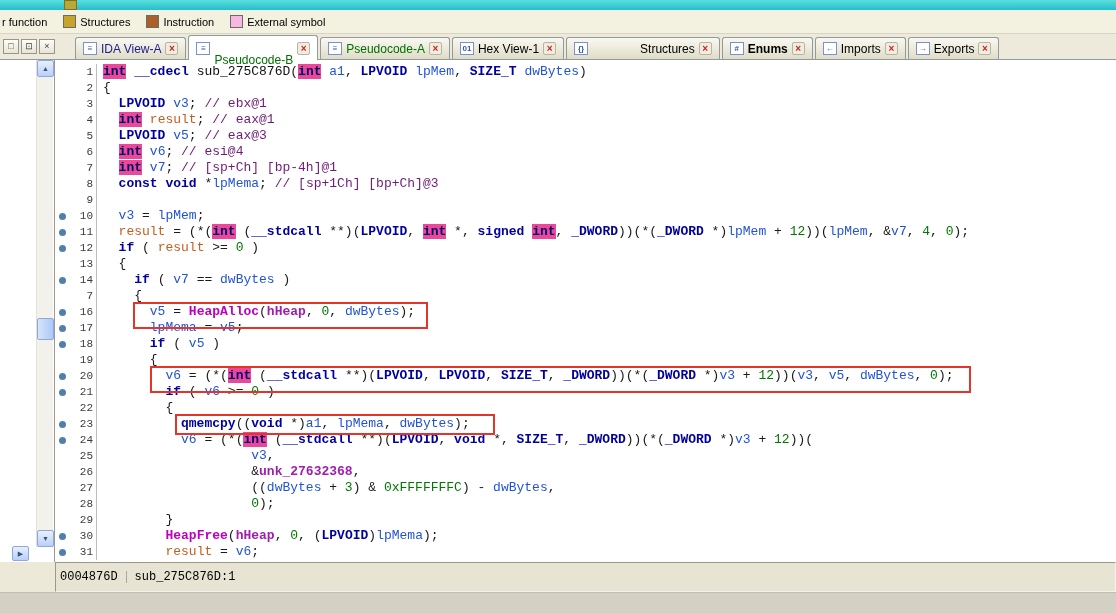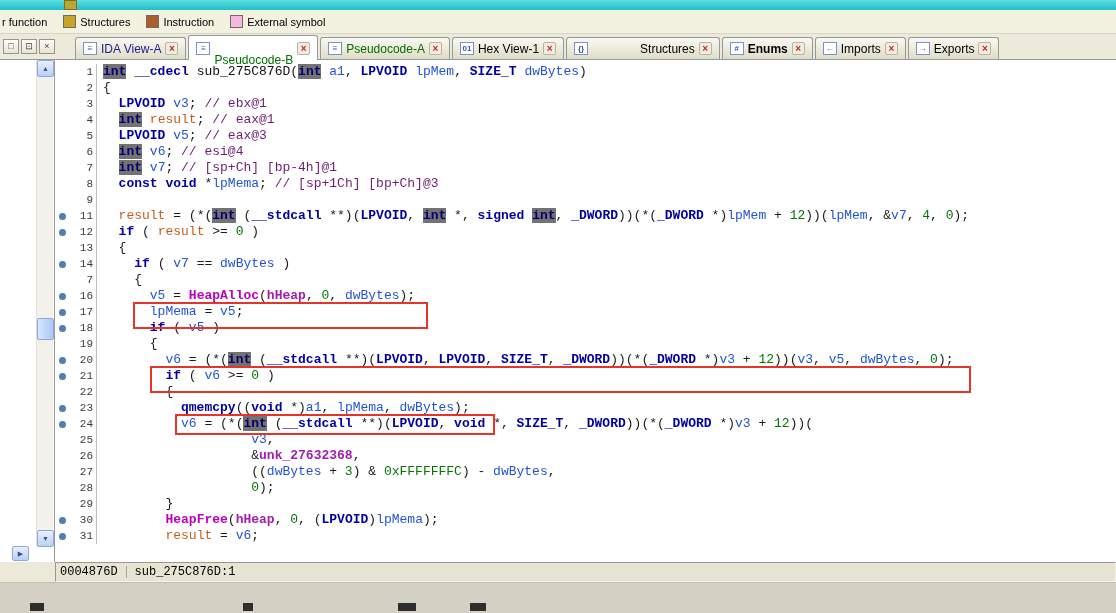--- a/index.html
+++ b/index.html
@@ -36,33 +36,33 @@
   
   .codewin{flex:1;background:#fff;position:relative;overflow:hidden}
   .code-area{position:absolute;inset:0;padding-top:4px;font-family:"Liberation Mono","DejaVu Sans Mono",monospace;font-size:13px;line-height:16px}
   .line{height:16px;display:flex;white-space:pre}
   .gut-dot{width:14px;flex:0 0 14px;display:flex;align-items:center;justify-content:center}
   .dot{width:7px;height:7px;border-radius:50%;background:#527EAC;display:block}
   .gut-num{width:24px;flex:0 0 24px;text-align:right;color:#3c3c3c;font-size:11px;line-height:16px}
   .code-text{margin-left:3px;border-left:1px solid #BDBDBD;padding-left:6px;white-space:pre}
   .s-p{color:#1a1a1a}
   .s-kw{color:#0000A0;font-weight:bold}
-  .s-hl{color:#000070;font-weight:bold;background:#737373}
+  .s-hl{color:#000070;font-weight:bold;background:#ec4899}
   .s-v{color:#2253D4}
   .s-c{color:#701a75}
   .s-n{color:#007800}
   .s-imp{color:#BE00BE;font-weight:bold}
   .s-g{color:#a21caf;font-weight:bold}
   .s-res{color:#C06020}
   .s-fn{color:#101010}
   .annotation-layer{position:absolute;inset:0;pointer-events:none;z-index:5}
   .redbox{position:absolute;border:2px solid #E5342A}
 
   
-  .statusrow{height:20px;display:flex}
+  .statusrow{height:30px;display:flex}
   .status-spacer{flex:0 0 55px;background:#ECE9D8}
   .statusbar{flex:1;background:#E8E4D3;border:1px solid;border-color:#9C9888 #F6F4EA #F6F4EA #9C9888;display:flex;align-items:center;font-family:"Liberation Mono","DejaVu Sans Mono",monospace;font-size:12px;color:#000;padding-left:4px;gap:8px}
   .status-divider{width:1px;height:12px;background:#ABA795}
 
   
   .bottomstrip{height:33px;background:#D4D0C4;position:relative;border-top:1px solid #C2BEB0}
   .mark{position:absolute;top:20px;height:8px;background:#2e2e2e}
 </style>
 </head>
 <body>
@@ -155,20 +155,21 @@
     <div class="code-area">
         <div class="line"><span class="gut-dot"></span><span class="gut-num">1</span><span class="code-text"><span class="s-hl">int</span><span class="s-p"> </span><span class="s-kw">__cdecl</span><span class="s-p"> </span><span class="s-fn">sub_275C876D</span><span class="s-p">(</span><span class="s-hl">int</span><span class="s-p"> </span><span class="s-v">a1</span><span class="s-p">, </span><span class="s-kw">LPVOID</span><span class="s-p"> </span><span class="s-v">lpMem</span><span class="s-p">, </span><span class="s-kw">SIZE_T</span><span class="s-p"> </span><span class="s-v">dwBytes</span><span class="s-p">)</span></span></div>
         <div class="line"><span class="gut-dot"></span><span class="gut-num">2</span><span class="code-text"><span class="s-p">{</span></span></div>
         <div class="line"><span class="gut-dot"></span><span class="gut-num">3</span><span class="code-text"><span class="s-p">  </span><span class="s-kw">LPVOID</span><span class="s-p"> </span><span class="s-v">v3</span><span class="s-p">; </span><span class="s-c">// ebx@1</span></span></div>
         <div class="line"><span class="gut-dot"></span><span class="gut-num">4</span><span class="code-text"><span class="s-p">  </span><span class="s-hl">int</span><span class="s-p"> </span><span class="s-res">result</span><span class="s-p">; </span><span class="s-c">// eax@1</span></span></div>
         <div class="line"><span class="gut-dot"></span><span class="gut-num">5</span><span class="code-text"><span class="s-p">  </span><span class="s-kw">LPVOID</span><span class="s-p"> </span><span class="s-v">v5</span><span class="s-p">; </span><span class="s-c">// eax@3</span></span></div>
         <div class="line"><span class="gut-dot"></span><span class="gut-num">6</span><span class="code-text"><span class="s-p">  </span><span class="s-hl">int</span><span class="s-p"> </span><span class="s-v">v6</span><span class="s-p">; </span><span class="s-c">// esi@4</span></span></div>
         <div class="line"><span class="gut-dot"></span><span class="gut-num">7</span><span class="code-text"><span class="s-p">  </span><span class="s-hl">int</span><span class="s-p"> </span><span class="s-v">v7</span><span class="s-p">; </span><span class="s-c">// [sp+Ch] [bp-4h]@1</span></span></div>
         <div class="line"><span class="gut-dot"></span><span class="gut-num">8</span><span class="code-text"><span class="s-p">  </span><span class="s-kw">const</span><span class="s-p"> </span><span class="s-kw">void</span><span class="s-p"> *</span><span class="s-v">lpMema</span><span class="s-p">; </span><span class="s-c">// [sp+1Ch] [bp+Ch]@3</span></span></div>
         <div class="line"><span class="gut-dot"></span><span class="gut-num">9</span><span class="code-text"></span></div>
+        <div class="line"><span class="gut-dot"><span class="dot"></span></span><span class="gut-num">10</span><span class="code-text"><span class="s-p">  </span><span class="s-v">v3</span><span class="s-p"> = </span><span class="s-v">lpMem</span><span class="s-p">;</span></span></div>
         <div class="line"><span class="gut-dot"><span class="dot"></span></span><span class="gut-num">11</span><span class="code-text"><span class="s-p">  </span><span class="s-res">result</span><span class="s-p"> = (*(</span><span class="s-hl">int</span><span class="s-p"> (</span><span class="s-kw">__stdcall</span><span class="s-p"> **)(</span><span class="s-kw">LPVOID</span><span class="s-p">, </span><span class="s-hl">int</span><span class="s-p"> *, </span><span class="s-kw">signed</span><span class="s-p"> </span><span class="s-hl">int</span><span class="s-p">, </span><span class="s-kw">_DWORD</span><span class="s-p">))(*(</span><span class="s-kw">_DWORD</span><span class="s-p"> *)</span><span class="s-v">lpMem</span><span class="s-p"> + </span><span class="s-n">12</span><span class="s-p">))(</span><span class="s-v">lpMem</span><span class="s-p">, &amp;</span><span class="s-v">v7</span><span class="s-p">, </span><span class="s-n">4</span><span class="s-p">, </span><span class="s-n">0</span><span class="s-p">);</span></span></div>
         <div class="line"><span class="gut-dot"><span class="dot"></span></span><span class="gut-num">12</span><span class="code-text"><span class="s-p">  </span><span class="s-kw">if</span><span class="s-p"> ( </span><span class="s-res">result</span><span class="s-p"> &gt;= </span><span class="s-n">0</span><span class="s-p"> )</span></span></div>
         <div class="line"><span class="gut-dot"></span><span class="gut-num">13</span><span class="code-text"><span class="s-p">  {</span></span></div>
         <div class="line"><span class="gut-dot"><span class="dot"></span></span><span class="gut-num">14</span><span class="code-text"><span class="s-p">    </span><span class="s-kw">if</span><span class="s-p"> ( </span><span class="s-v">v7</span><span class="s-p"> == </span><span class="s-v">dwBytes</span><span class="s-p"> )</span></span></div>
         <div class="line"><span class="gut-dot"></span><span class="gut-num">7</span><span class="code-text"><span class="s-p">    {</span></span></div>
         <div class="line"><span class="gut-dot"><span class="dot"></span></span><span class="gut-num">16</span><span class="code-text"><span class="s-p">      </span><span class="s-v">v5</span><span class="s-p"> = </span><span class="s-imp">HeapAlloc</span><span class="s-p">(</span><span class="s-g">hHeap</span><span class="s-p">, </span><span class="s-n">0</span><span class="s-p">, </span><span class="s-v">dwBytes</span><span class="s-p">);</span></span></div>
         <div class="line"><span class="gut-dot"><span class="dot"></span></span><span class="gut-num">17</span><span class="code-text"><span class="s-p">      </span><span class="s-v">lpMema</span><span class="s-p"> = </span><span class="s-v">v5</span><span class="s-p">;</span></span></div>
         <div class="line"><span class="gut-dot"><span class="dot"></span></span><span class="gut-num">18</span><span class="code-text"><span class="s-p">      </span><span class="s-kw">if</span><span class="s-p"> ( </span><span class="s-v">v5</span><span class="s-p"> )</span></span></div>
         <div class="line"><span class="gut-dot"></span><span class="gut-num">19</span><span class="code-text"><span class="s-p">      {</span></span></div>
         <div class="line"><span class="gut-dot"><span class="dot"></span></span><span class="gut-num">20</span><span class="code-text"><span class="s-p">        </span><span class="s-v">v6</span><span class="s-p"> = (*(</span><span class="s-hl">int</span><span class="s-p"> (</span><span class="s-kw">__stdcall</span><span class="s-p"> **)(</span><span class="s-kw">LPVOID</span><span class="s-p">, </span><span class="s-kw">LPVOID</span><span class="s-p">, </span><span class="s-kw">SIZE_T</span><span class="s-p">, </span><span class="s-kw">_DWORD</span><span class="s-p">))(*(</span><span class="s-kw">_DWORD</span><span class="s-p"> *)</span><span class="s-v">v3</span><span class="s-p"> + </span><span class="s-n">12</span><span class="s-p">))(</span><span class="s-v">v3</span><span class="s-p">, </span><span class="s-v">v5</span><span class="s-p">, </span><span class="s-v">dwBytes</span><span class="s-p">, </span><span class="s-n">0</span><span class="s-p">);</span></span></div>

